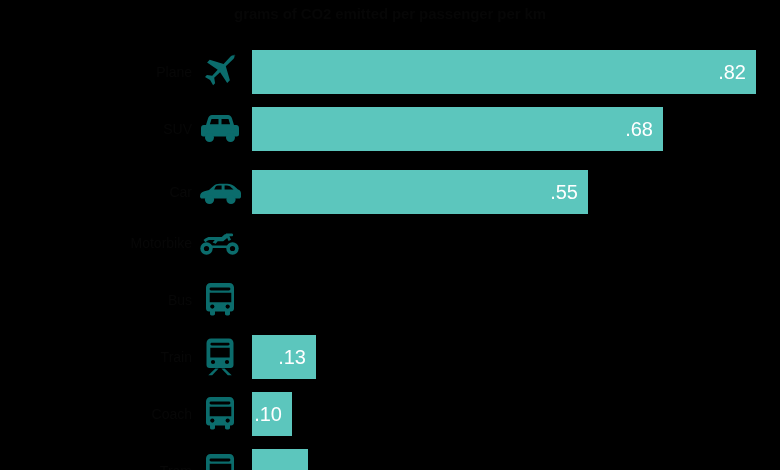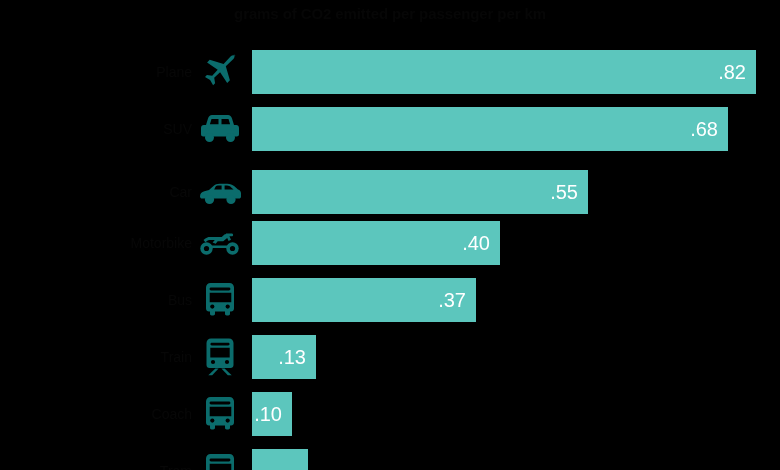--- a/index.html
+++ b/index.html
@@ -132,21 +132,21 @@
       <div class="row-label">SUV</div>
       <div class="row-icon">
         <svg width="42" height="34" viewBox="0 0 42 34" aria-hidden="true">
           <path d="M9 6.5C9.7 4.4 11 3 13 3h16c2 0 3.3 1.4 4 3.5L35 13h2.2c1.6 0 2.8 1.3 2.8 2.9v6.3c0 1.3-1 2.3-2.3 2.3H4.3C3 24.5 2 23.5 2 22.2v-6.3C2 14.3 3.2 13 4.8 13H7l2-6.5zM12.5 7l-1.6 5.3h8.6V7h-7zM22.5 7v5.3h8.6L29.5 7h-7z"></path>
           <circle cx="10.5" cy="25.5" r="4.5"></circle>
           <circle cx="31.5" cy="25.5" r="4.5"></circle>
           <rect x="6" y="16.5" width="5" height="2.6" rx="1.3"></rect>
           <rect x="31" y="16.5" width="5" height="2.6" rx="1.3"></rect>
         </svg>
       </div>
-      <div class="bar" style="width:476px;">
+      <div class="bar" style="width:411px;">
         <span class="bar-value">.68</span>
       </div>
     </div>
 
     <div class="row" style="top:120px;">
       <div class="row-label">Car</div>
       <div class="row-icon">
         <svg width="46" height="30" viewBox="0 0 46 30" aria-hidden="true">
           <path d="M3 19.5c0-3 1.6-4.6 4.4-5.3l4.6-1.1 4.5-4.2C18 7.4 20 6.7 22.6 6.7h7.6c3 0 5.2.8 7.2 2.6l3.6 3.3c1.9.6 3 1.9 3 3.8v3c0 1.3-.9 2.2-2.2 2.2H5.2C3.9 21.6 3 20.7 3 19.5zM17.2 12.6h7.4v-4h-3.1c-1.3 0-2.1.3-3 1.1l-1.3 2.9zm10.4-4v4h9l-2.4-2.2c-1.2-1.1-2.5-1.8-4.2-1.8h-2.4z"></path>
           <circle cx="12.5" cy="22.5" r="4.6"></circle>
@@ -163,36 +163,30 @@
       <div class="row-icon">
         <svg width="46" height="30" viewBox="0 0 46 30" aria-hidden="true">
           <path d="M29 5.5h5.6c.9 0 1.5.6 1.5 1.4 0 .8-.6 1.4-1.5 1.4h-2.2l1.6 3.4-2.4 1.2-1.4-3-4 3.4h-5.5l-2 2.4-3.1-1.1 2.2-2.7h-5.2c-1 0-1.8.3-2.6 1l-1.6 1.4-1.9-2.2 1.9-1.6c1.3-1.1 2.6-1.6 4.3-1.6h12l2.7-2.3c.5-.4 1-.6 1.6-.6z"></path>
           <path d="M14 17.5h18l1.6 2.6H12.4z"></path>
           <circle cx="9.5" cy="20.5" r="6.2"></circle>
           <circle cx="9.5" cy="20.5" r="2.6" fill="#000"></circle>
           <circle cx="35.5" cy="20.5" r="6.2"></circle>
           <circle cx="35.5" cy="20.5" r="2.6" fill="#000"></circle>
         </svg>
       </div>
-      <div class="bar" style="width:248px;">
-        <span class="bar-value">.40</span>
-      </div>
     </div>
 
     <div class="row" style="top:228px;">
       <div class="row-label">Bus</div>
       <div class="row-icon">
         <svg width="32" height="38" viewBox="0 0 32 38" aria-hidden="true">
           <path d="M6.5 2h19c2.5 0 4.5 2 4.5 4.5v21c0 1.7-1.3 3-3 3h-1v2.3c0 1-.8 1.7-1.7 1.7h-1.6c-1 0-1.7-.8-1.7-1.7v-2.3H11v2.3c0 1-.8 1.7-1.7 1.7H7.7c-1 0-1.7-.8-1.7-1.7v-2.3H5c-1.7 0-3-1.3-3-3v-21C2 4 4 2 6.5 2zm.5 4.6c-.8 0-1.4.6-1.4 1.4s.6 1.4 1.4 1.4h18c.8 0 1.4-.6 1.4-1.4s-.6-1.4-1.4-1.4H7zm-1.3 5.2v9.4h21.6v-9.4H5.7z"></path>
           <circle cx="8.3" cy="25.6" r="2.1" fill="#000"></circle>
           <circle cx="23.7" cy="25.6" r="2.1" fill="#000"></circle>
         </svg>
-      </div>
-      <div class="bar" style="width:224px;">
-        <span class="bar-value">.37</span>
       </div>
     </div>
 
     <div class="row" style="top:285px;">
       <div class="row-label">Train</div>
       <div class="row-icon">
         <svg width="34" height="40" viewBox="0 0 34 40" aria-hidden="true">
           <path d="M8 1.5h18c2.5 0 4.5 2 4.5 4.5v22c0 1.7-1.3 3-3 3H6.5c-1.7 0-3-1.3-3-3V6c0-2.5 2-4.5 4.5-4.5zm.8 4.3c-.8 0-1.4.6-1.4 1.3s.6 1.3 1.4 1.3h16.4c.8 0 1.4-.6 1.4-1.3s-.6-1.3-1.4-1.3H8.8zm-1.5 5v9.6h19.4v-9.6H7.3z"></path>
           <circle cx="10" cy="25" r="2.1" fill="#000"></circle>
           <circle cx="24" cy="25" r="2.1" fill="#000"></circle>

